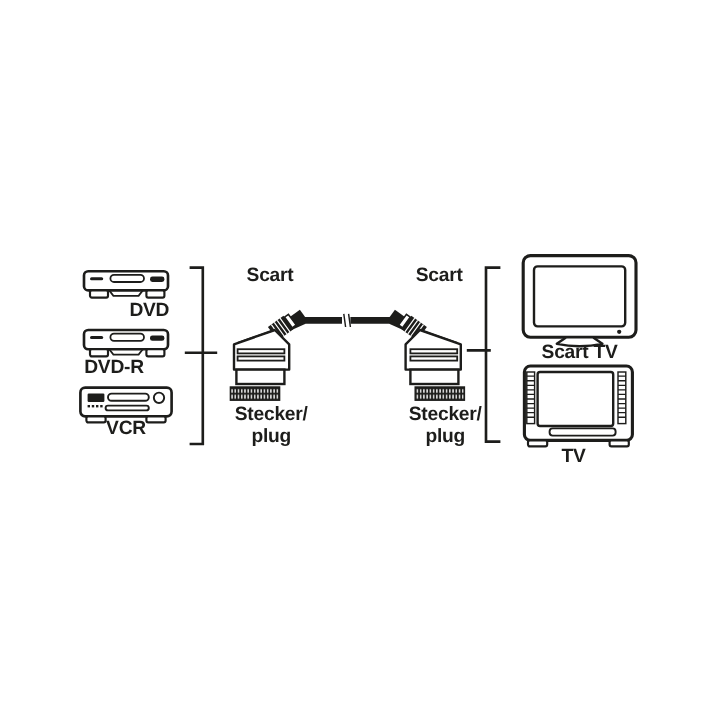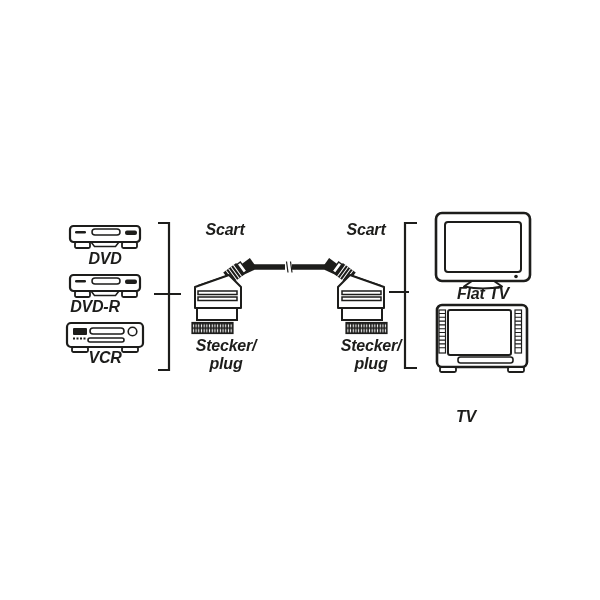--- a/index.html
+++ b/index.html
@@ -7,42 +7,41 @@
     position:relative;width:600px;height:600px;overflow:hidden;
     background:var(--bg-color,#ffffff);
     color:var(--line-color,#1d1d1b);
     font-family:"Liberation Sans",sans-serif;
   }
   .abs{position:absolute;}
   .lbl{
     position:absolute;font-weight:bold;font-size:16px;line-height:17.5px;
     text-align:center;letter-spacing:-0.2px;color:var(--line-color,#1d1d1b);
     white-space:nowrap;
-    font-style:italic;
   }
   .lbl span{display:block;}
   svg{display:block;overflow:visible;}
   
   .dvd-icon{left:69px;top:225px;}
-  .dvd-label{left:69px;top:250px;width:72px;}
+  .dvd-label{left:69px;top:250px;width:72px;text-align:right;}
   .dvdr-icon{left:69px;top:274px;}
   .dvdr-label{left:59px;top:298px;width:72px;}
   .vcr-icon{left:66px;top:321px;}
   .vcr-label{left:66px;top:349px;width:78px;}
   .left-bracket{left:150px;top:220px;}
   .right-bracket{left:385px;top:220px;}
   .scart-left{left:185px;top:221px;width:80px;}
   .scart-right{left:326px;top:221px;width:80px;}
   .cable-assembly{left:185px;top:255px;}
   .plug-left{left:186px;top:337px;width:80px;}
   .plug-right{left:331px;top:337px;width:80px;}
   .flattv-icon{left:433px;top:211px;}
   .flattv-label{left:433px;top:285px;width:100px;}
   .tv-icon{left:434px;top:303px;}
-  .tv-label{left:418px;top:372px;width:96px;margin-top:36px;}
+  .tv-label{left:430px;top:372px;width:96px;}
 </style>
 </head>
 <body>
 
 <div class="stage">
 
   <div>
 
     <svg class="abs dvd-icon" width="72" height="25" viewBox="0 0 72 25">
       <rect x="1" y="1" width="70" height="16" rx="3.5" fill="#fff" stroke="currentColor" stroke-width="2.2"></rect>
@@ -133,21 +132,21 @@
   </div>
 
   <div>
 
     <svg class="abs flattv-icon" width="100" height="90" viewBox="0 0 100 90">
       <rect x="3" y="2" width="94" height="68" rx="6" fill="#fff" stroke="currentColor" stroke-width="2.6"></rect>
       <rect x="12" y="11" width="76" height="50" rx="3" fill="#fff" stroke="currentColor" stroke-width="2"></rect>
       <circle cx="83" cy="65.5" r="1.8" fill="currentColor"></circle>
       <path d="M39,70 L31,75.5 Q50,79.5 69,75.5 L61,70 Z" fill="#fff" stroke="currentColor" stroke-width="2" stroke-linejoin="round"></path>
     </svg>
-    <div class="lbl flattv-label">Flat TV</div>
+    <div class="lbl flattv-label">Scart TV</div>
 
     <svg class="abs tv-icon" width="96" height="74" viewBox="0 0 96 74">
       <rect x="3" y="2" width="90" height="62" rx="5" fill="#fff" stroke="currentColor" stroke-width="2.6"></rect>
       <rect x="14" y="7" width="63" height="45" rx="2" fill="#fff" stroke="currentColor" stroke-width="2"></rect>
       <rect x="5" y="7" width="6.5" height="43" fill="#fff" stroke="currentColor" stroke-width="1.2"></rect>
       <path d="M5,10.5 h6.5 M5,14.3 h6.5 M5,18.1 h6.5 M5,21.9 h6.5 M5,25.7 h6.5 M5,29.5 h6.5 M5,33.3 h6.5 M5,37.1 h6.5 M5,40.9 h6.5 M5,44.7 h6.5" stroke="currentColor" stroke-width="1.1"></path>
       <rect x="81" y="7" width="6.5" height="43" fill="#fff" stroke="currentColor" stroke-width="1.2"></rect>
       <path d="M81,10.5 h6.5 M81,14.3 h6.5 M81,18.1 h6.5 M81,21.9 h6.5 M81,25.7 h6.5 M81,29.5 h6.5 M81,33.3 h6.5 M81,37.1 h6.5 M81,40.9 h6.5 M81,44.7 h6.5" stroke="currentColor" stroke-width="1.1"></path>
       <rect x="24" y="54" width="55" height="6" rx="2.5" fill="#fff" stroke="currentColor" stroke-width="1.6"></rect>
       <rect x="6" y="64" width="16" height="5" rx="1.5" fill="#fff" stroke="currentColor" stroke-width="1.8"></rect>

